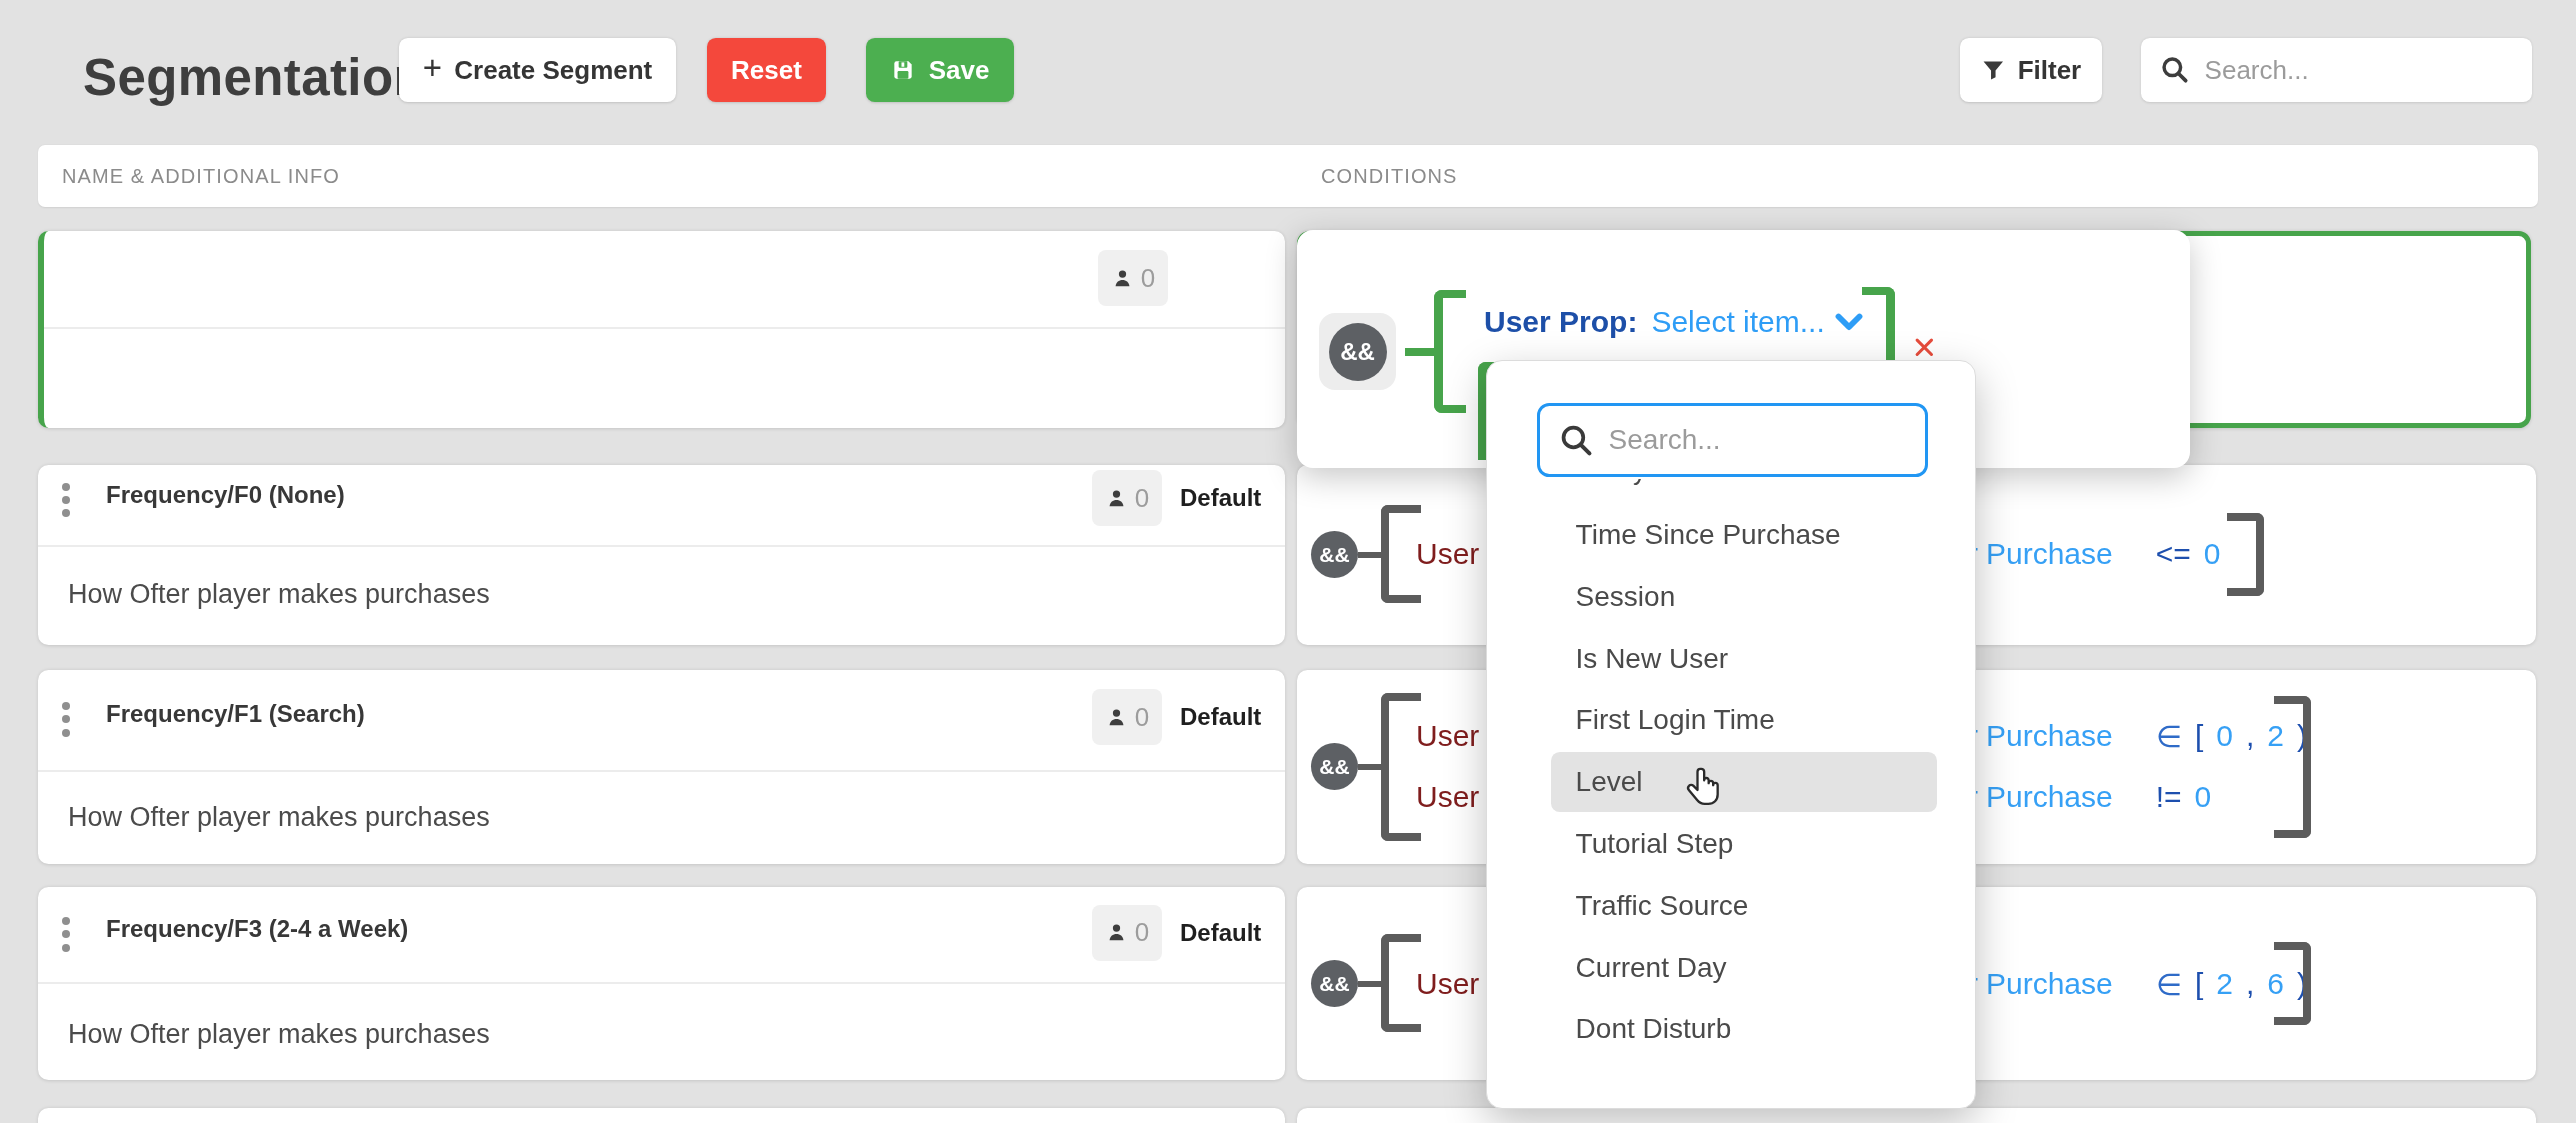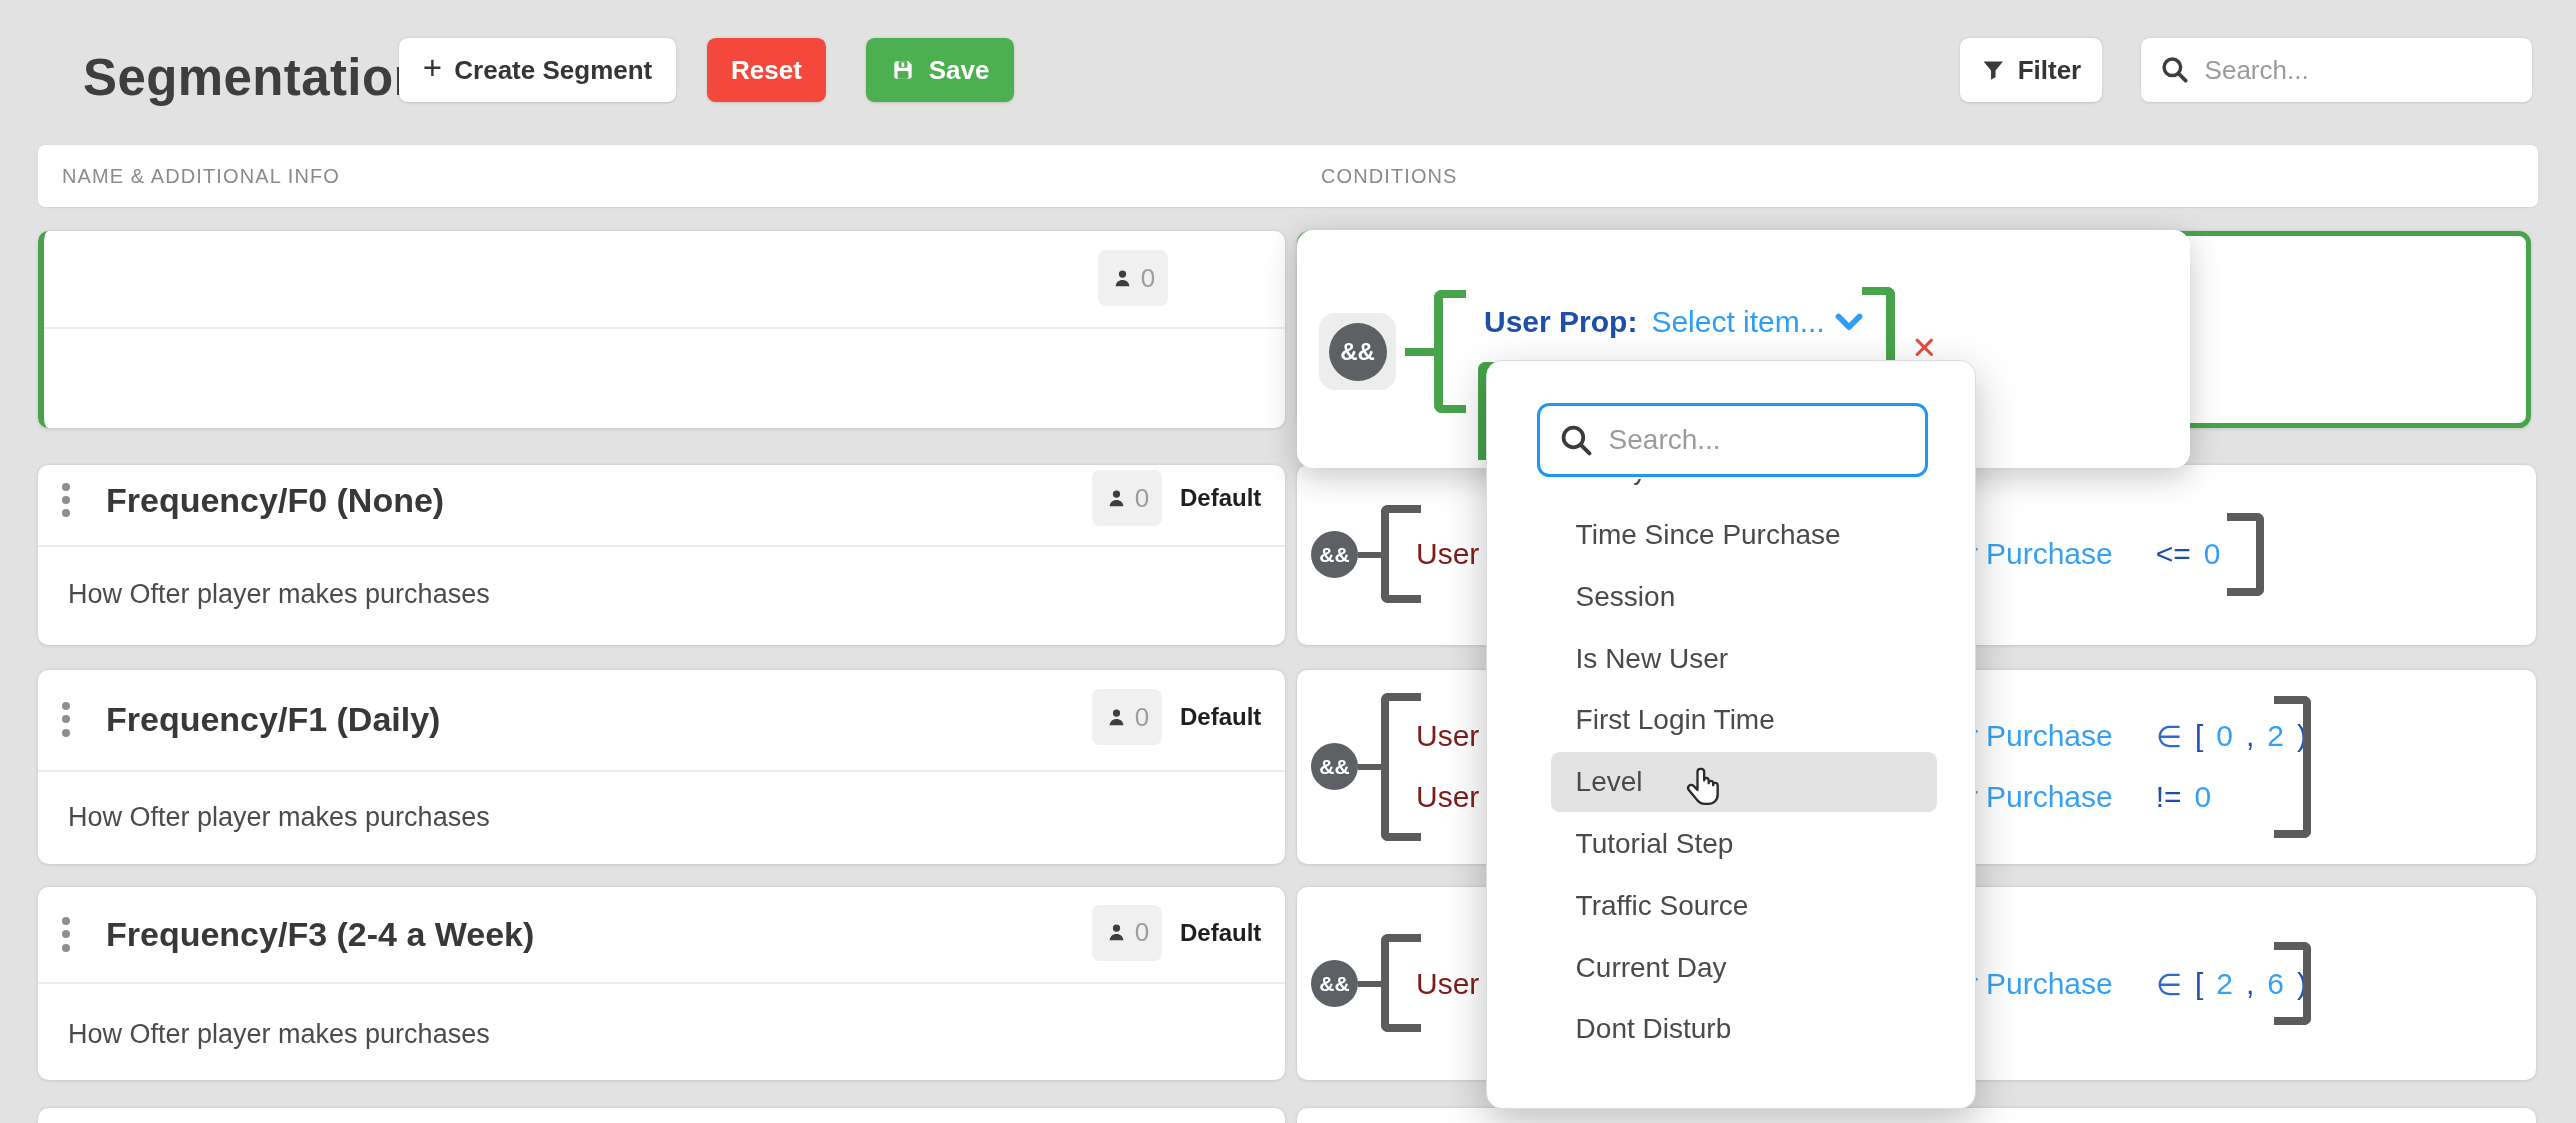--- a/index.html
+++ b/index.html
@@ -23,21 +23,21 @@
   .thead { position:absolute; left:38px; top:145px; width:2500px; height:62px; background:#fff; border-radius:7px; box-shadow:0 0.9px 1.8px rgba(0,0,0,.08); }
   .thead span { position:absolute; top:50%; transform:translateY(-50%); font-size:20px; color:#8b8b8b; letter-spacing:1.1px; }
   .th-name { left:24px; }
   .th-cond { left:1283px; }
 
   
   .lcard { position:absolute; left:38px; width:1247px; background:#fff; border-radius:10.5px; box-shadow:0 0.9px 3.5px rgba(0,0,0,.13); }
   .lcard.sel { border-left:6.1px solid #47a44b; }
   .kebab { position:absolute; left:24px; display:flex; flex-direction:column; gap:5.3px; cursor:grab; }
   .kebab i { width:8px; height:8px; border-radius:50%; background:#8f8f8f; }
-  .seg-name { position:absolute; left:68px; font-size:34px; font-weight:700; color:#383838; }
+  .seg-name { position:absolute; left:68px; font-size:24px; font-weight:700; color:#383838; }
   .count-badge { position:absolute; left:1054px; width:70px; height:56px; background:#f0f0f0; border-radius:8px; display:flex; align-items:center; justify-content:center; gap:7px; }
   .count-badge .num { font-size:26px; color:#9c9c9c; }
   .badge-label { position:absolute; left:1142px; font-size:24px; font-weight:600; color:#1f1f1f; }
   .divider { position:absolute; left:0; right:0; height:1.8px; background:#ececec; }
   .seg-desc { position:absolute; left:30px; font-size:27px; color:#4b4b4b; }
 
   
   .rcard { position:absolute; left:1297px; width:1239px; background:#fff; border-radius:10.5px; box-shadow:0 0.9px 3.5px rgba(0,0,0,.13); }
   .rcard.green { width:1234px; border:5.3px solid #47a44b; border-radius:12.3px; }
   .amp { position:absolute; left:14px; width:47px; height:47px; border-radius:50%; background:#5d6064; color:#fff; font-size:21px; font-weight:700; display:flex; align-items:center; justify-content:center; }
@@ -182,21 +182,21 @@
     </div>
     <div class="brk close" style="left:930px;top:48px;height:83px;"></div>
   </div>
 
   <div class="lcard" style="top:670px;height:194px;">
     <div class="kebab" style="top:32px;">
         <i></i>
         <i></i>
         <i></i>
       </div>
-    <div class="seg-name" style="top:30px;">Frequency/F1 (Daily)</div>
+    <div class="seg-name" style="top:30px;">Frequency/F1 (Search)</div>
     <div class="count-badge" style="top:19.3px;">
       <span>
           <svg width="23" height="23" viewBox="0 0 24 24">
             <circle cx="12" cy="7.4" r="3.8" fill="#3e3e3e"></circle>
             <path d="M4.8 20c.5-4.2 3.4-6.4 7.2-6.4s6.7 2.2 7.2 6.4z" fill="#3e3e3e"></path>
           </svg>
         </span>
       <span class="num">0</span>
     </div>
     <div class="badge-label" style="top:33px;">Default</div>

